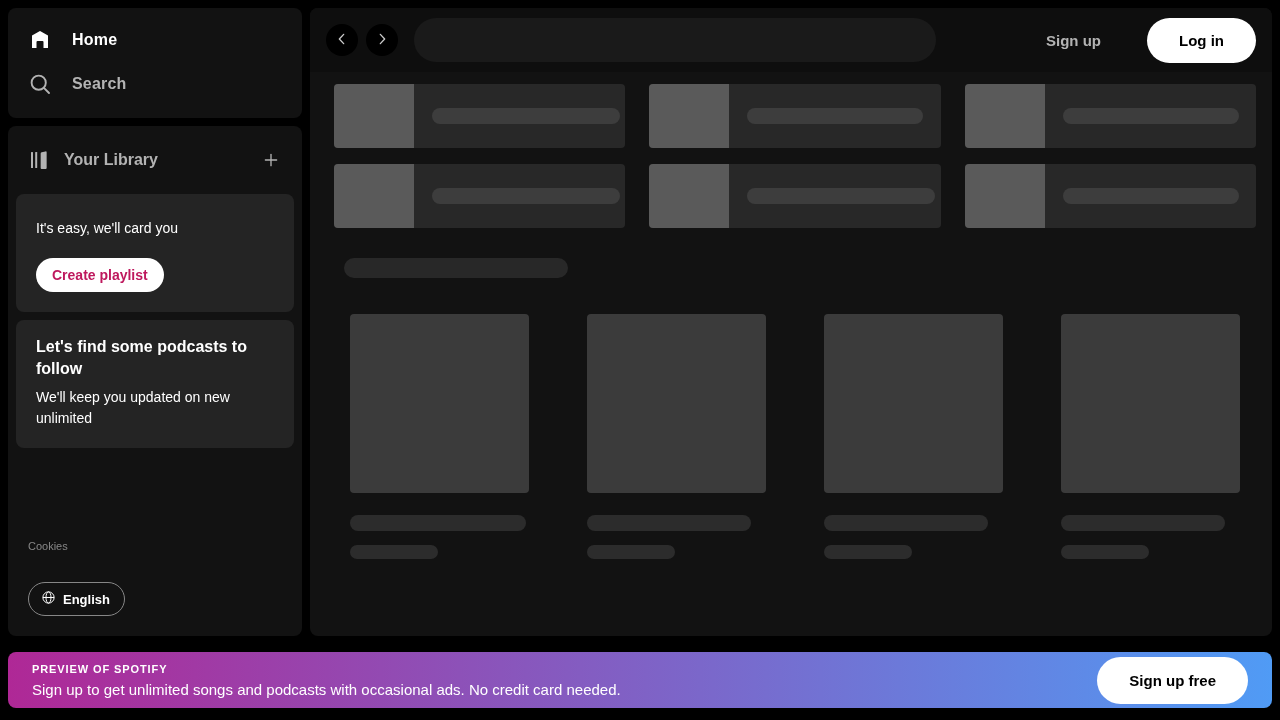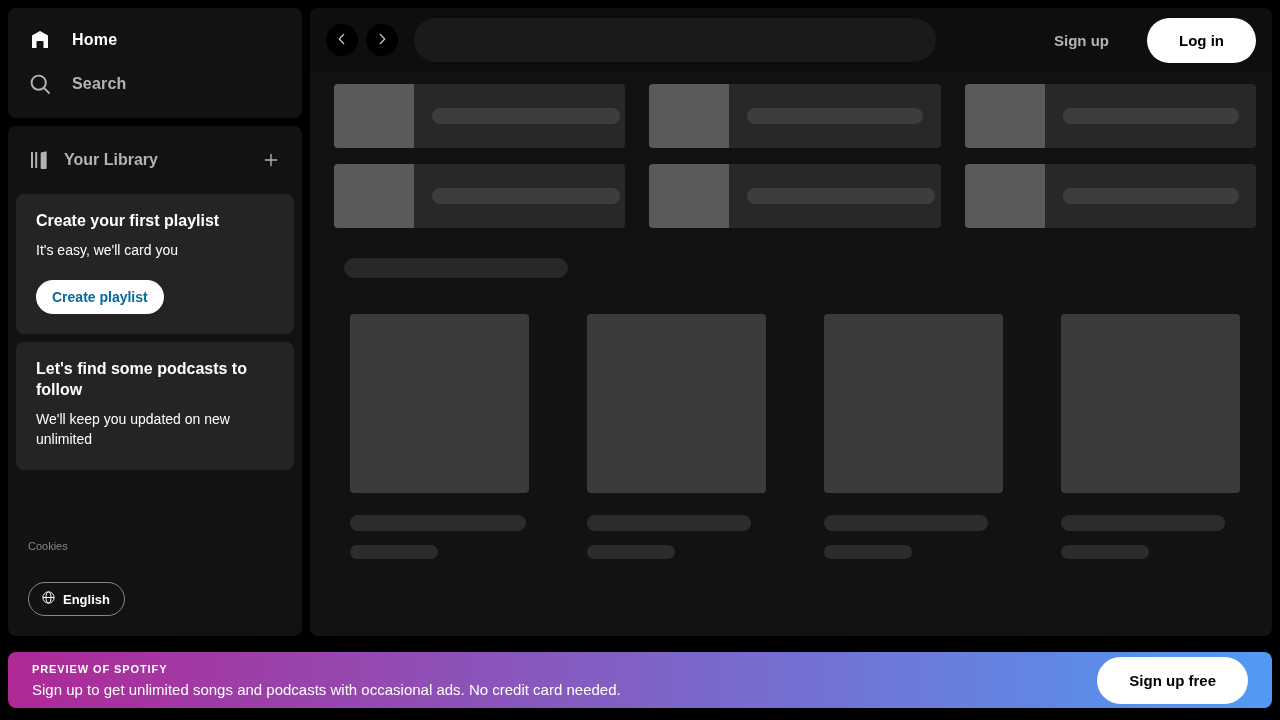--- a/index.html
+++ b/index.html
@@ -38,21 +38,21 @@
   #library-add { color:#b3b3b3; width:26px; height:26px; display:flex;
     align-items:center; justify-content:center; cursor:pointer; }
 
   .promo {
     margin:0 8px 8px 8px; background:#242424; border-radius:8px;
     padding:16px 20px 20px 20px;
   }
   .promo-title { color:#fff; font-size:16px; font-weight:700; line-height:1.35; }
   .promo-sub { color:#fff; font-size:14px; font-weight:400; margin-top:8px; line-height:1.45; }
   .promo-btn {
-    margin-top:20px; display:inline-block; background:#fff; color:#0369a1;
+    margin-top:20px; display:inline-block; background:#fff; color:#be185d;
     border:none; border-radius:23px; padding:9px 16px;
     font-size:14px; font-weight:700; cursor:pointer;
     font-family:"Liberation Sans", sans-serif;
   }
 
   #side-footer { margin-top:auto; padding:0 20px 20px 20px; flex:0 0 auto; }
   #cookies-link { color:#878787; font-size:11px; text-decoration:none; cursor:pointer; display:inline-block; }
   #lang-btn {
     margin-top:28px; display:inline-flex; align-items:center; gap:7px;
     border:1px solid #878787; border-radius:18px; background:transparent;
@@ -71,21 +71,21 @@
   }
   .circ-btn {
     width:32px; height:32px; border-radius:50%; background:#000;
     border:none; display:flex; align-items:center; justify-content:center;
     cursor:pointer; flex:0 0 32px;
   }
   #topbar-skeleton {
     height:44px; background:#1a1a1a; border-radius:22px;
     margin-left:8px; width:522px; flex:0 0 522px;
   }
-  #topbar-right { margin-left:auto; display:flex; align-items:center; gap:16px; }
+  #topbar-right { margin-left:auto; display:flex; align-items:center; gap:24px; }
   #signup-link {
     color:#b3b3b3; font-size:15px; font-weight:700; background:none; border:none;
     padding:8px 22px; cursor:pointer; font-family:"Liberation Sans", sans-serif;
   }
   #login-btn {
     background:#fff; color:#000; border:none; border-radius:24px;
     padding:14px 32px; font-size:15px; font-weight:700; cursor:pointer;
     font-family:"Liberation Sans", sans-serif;
   }
 
@@ -167,21 +167,20 @@
         <span id="library-title">Your Library</span>
         <span id="library-add">
           <svg viewBox="0 0 24 24" width="18" height="18" fill="none" stroke="#b3b3b3" stroke-width="1.8" stroke-linecap="round">
             <line x1="12" y1="4.5" x2="12" y2="19.5"></line>
             <line x1="4.5" y1="12" x2="19.5" y2="12"></line>
           </svg>
         </span>
       </div>
 
       <div class="promo">
-        <div class="promo-title">Create your first playlist</div>
         <div class="promo-sub">It's easy, we'll card you</div>
         <button class="promo-btn">Create playlist</button>
       </div>
 
       <div class="promo">
         <div class="promo-title">Let's find some podcasts to follow</div>
         <div class="promo-sub">We'll keep you updated on new unlimited</div>
       </div>
 
       <div id="side-footer">

